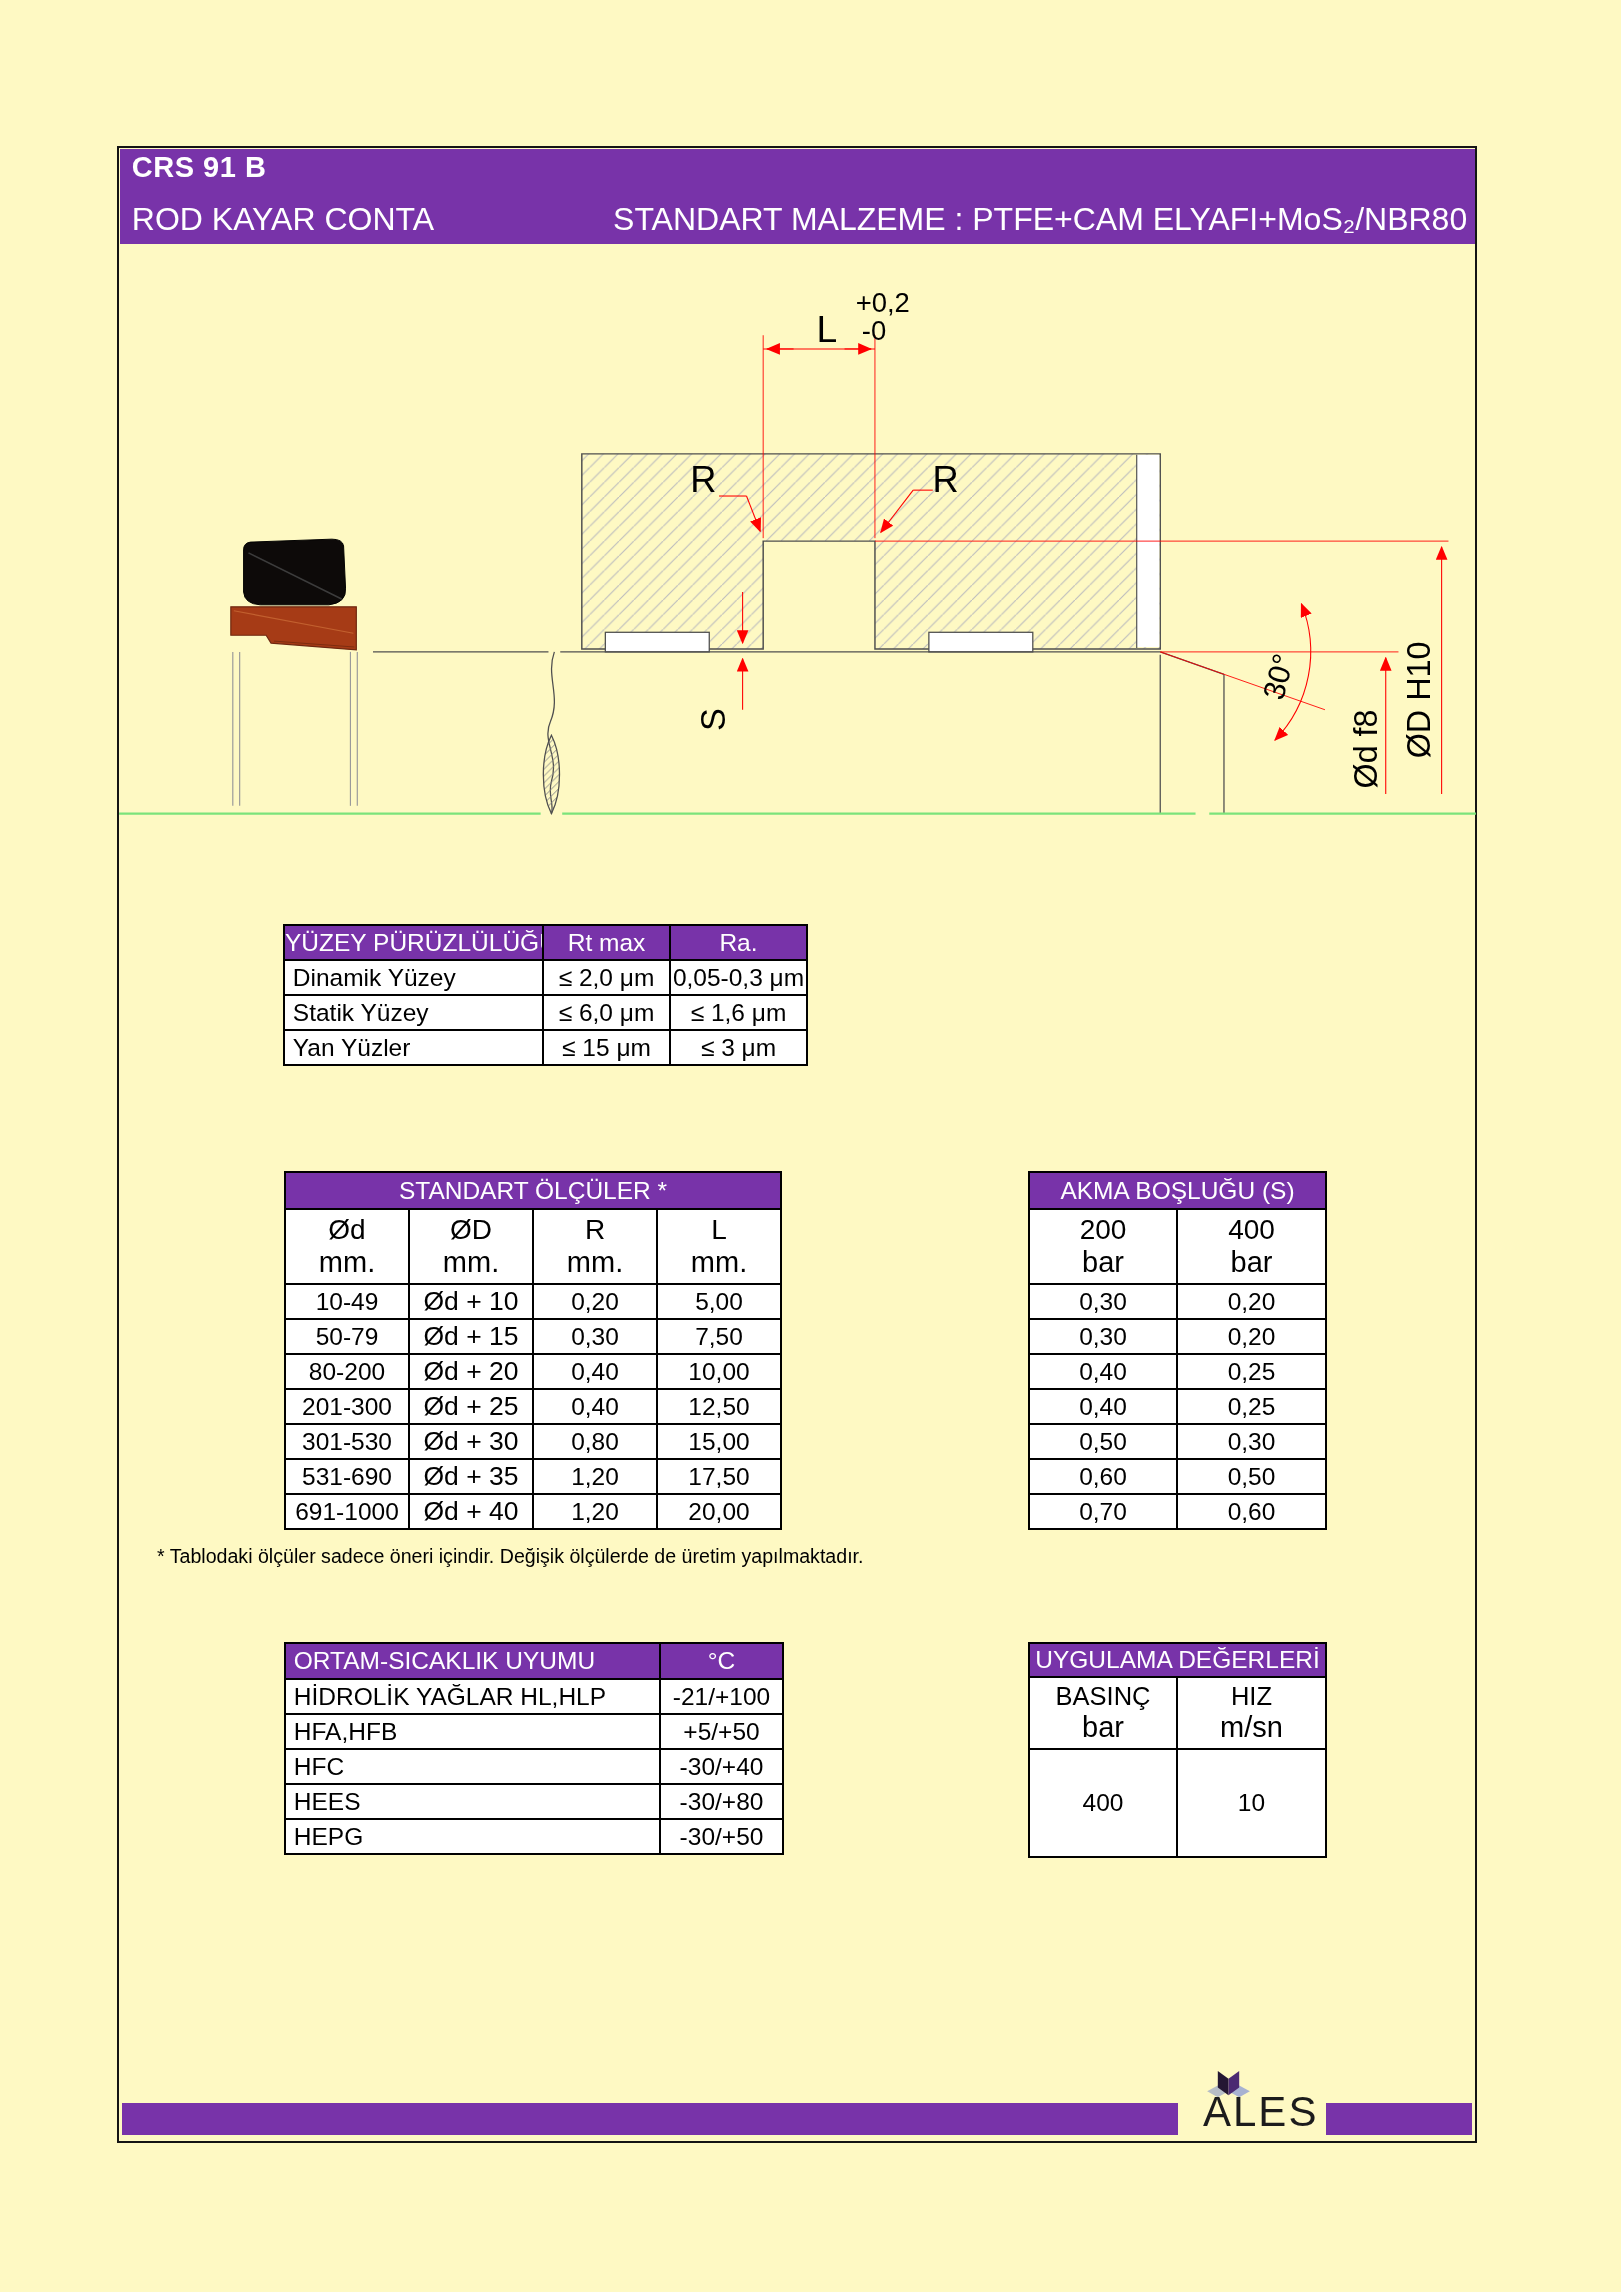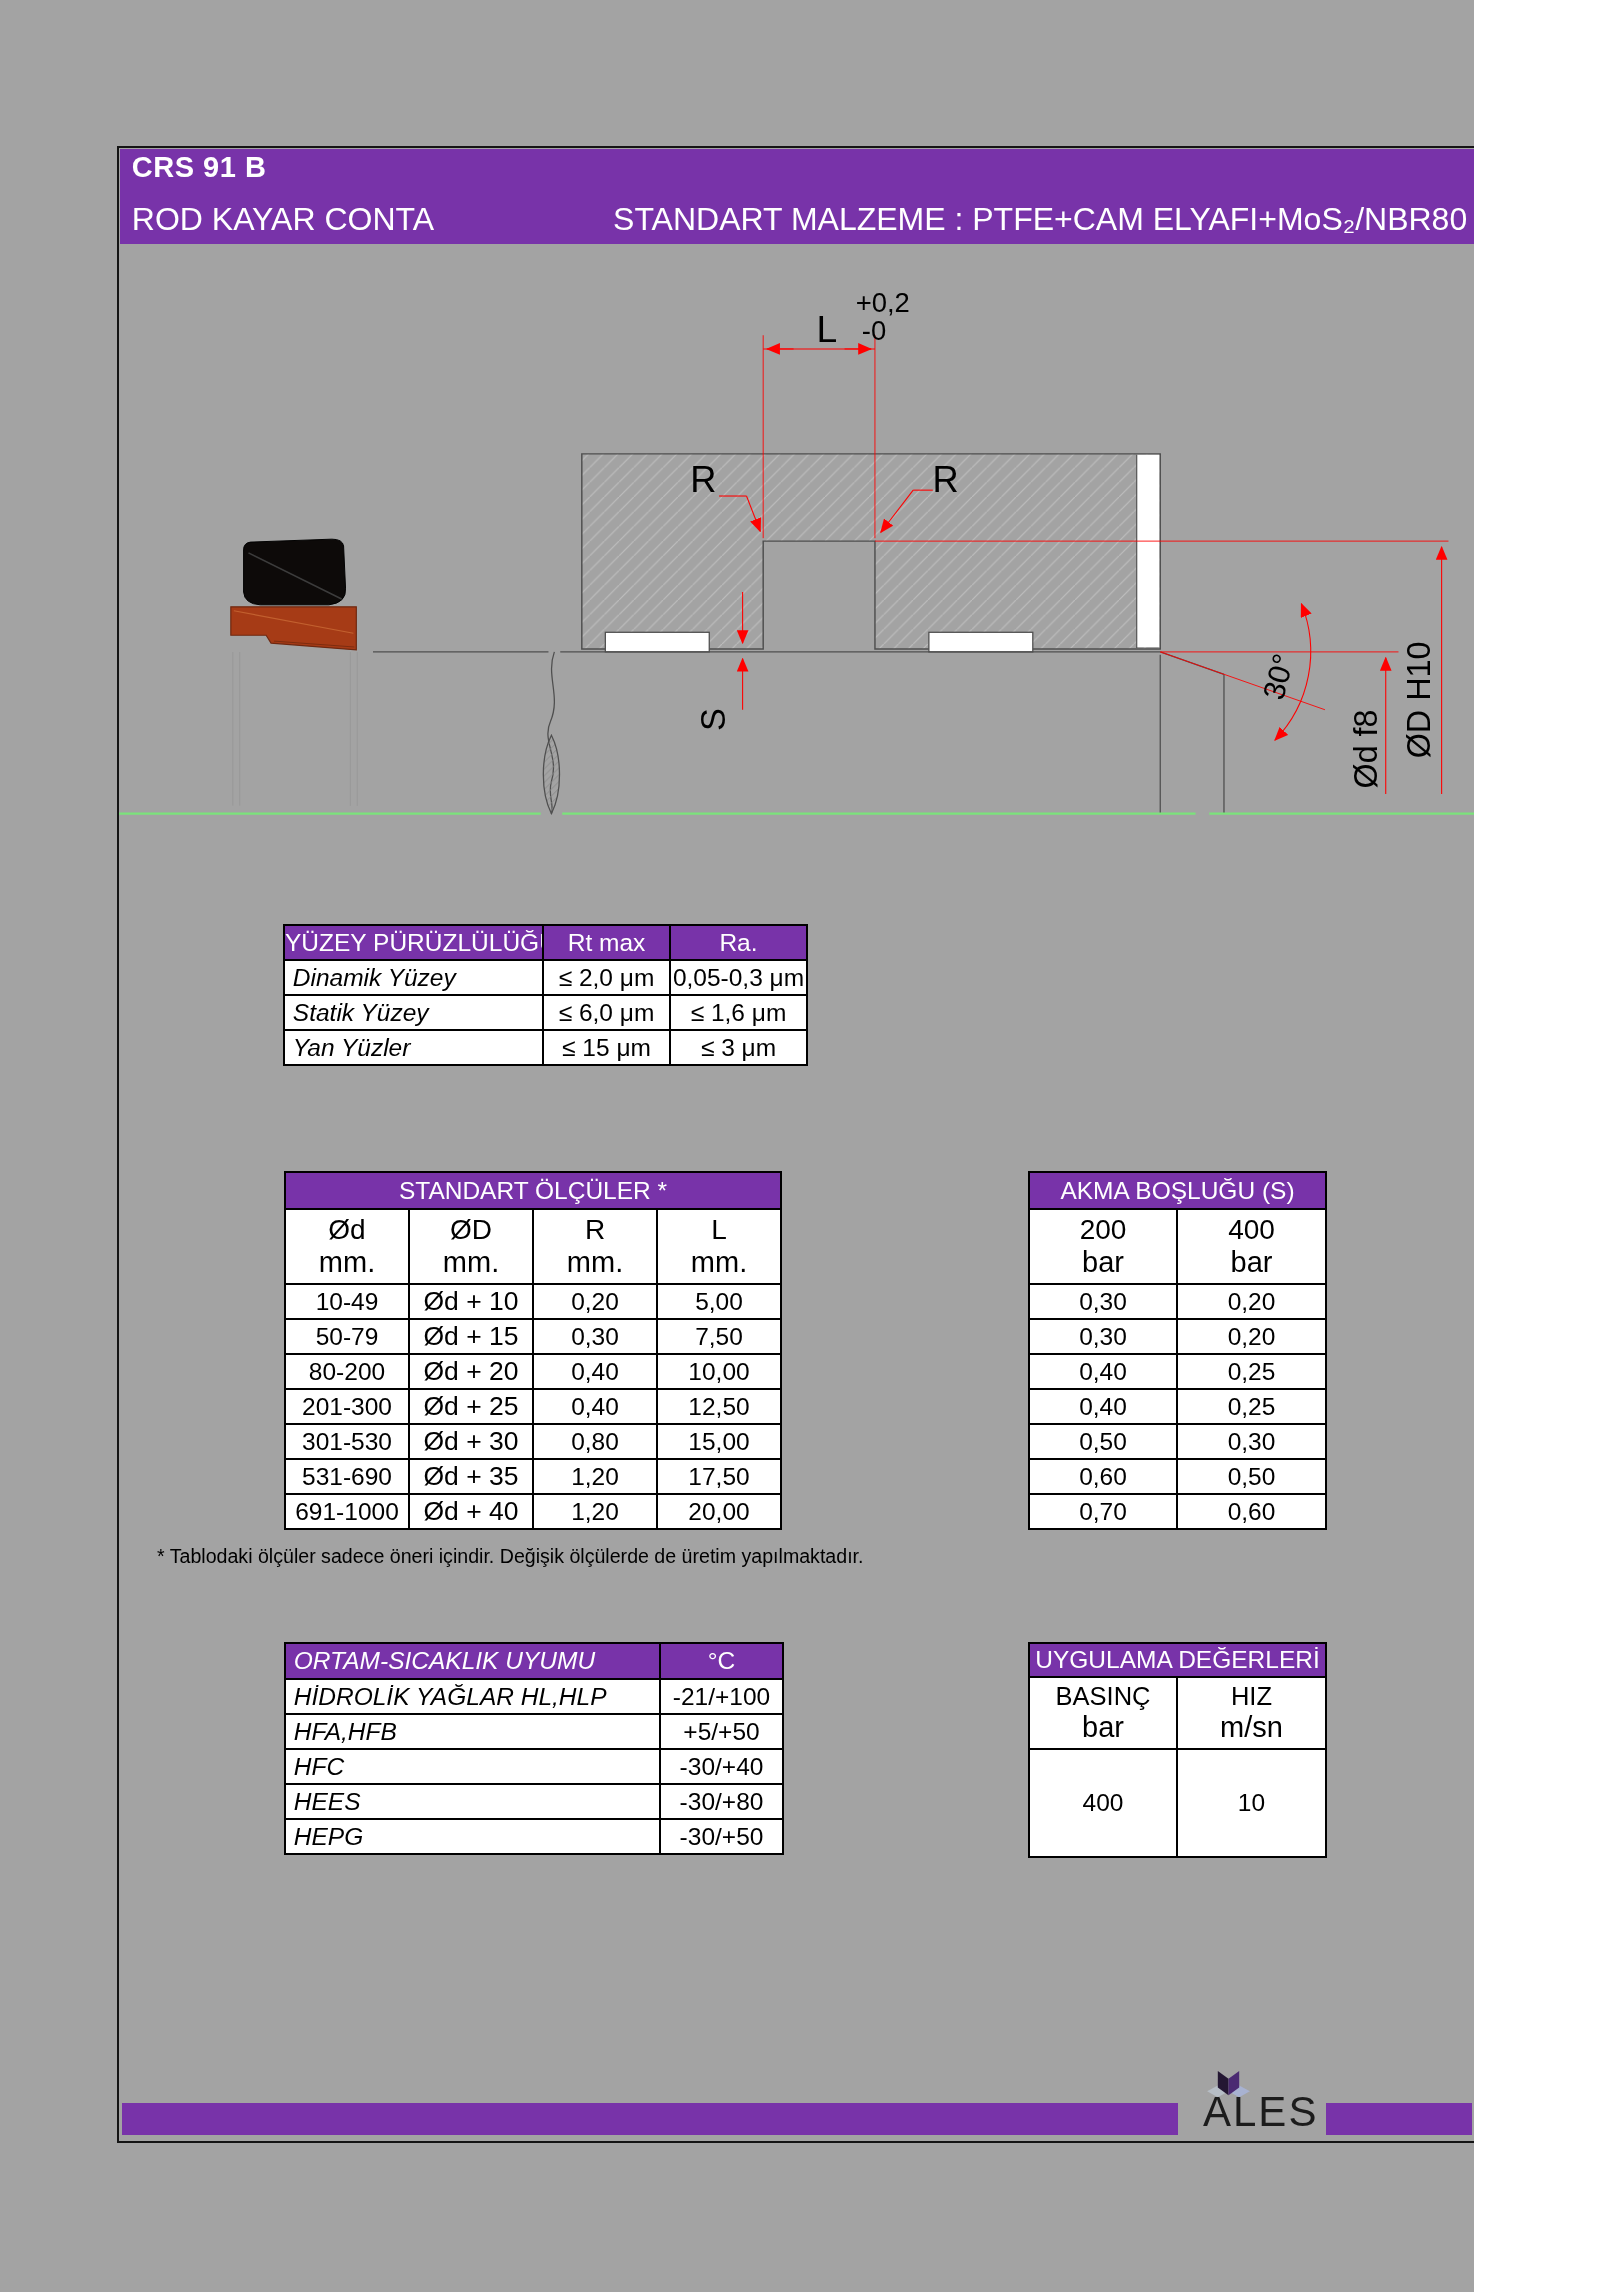--- a/index.html
+++ b/index.html
@@ -1,29 +1,29 @@
 <!DOCTYPE html>
 <html><head>
 <meta charset="utf-8">
 <style>
   :root{ --accent:#7833A9; --dimred:#FF0000; --green:#7BE37B; }
   html,body{margin:0;padding:0;background:#fff;}
-  #stage{position:relative;width:1474px;height:2293px;background:#a3a3a3;overflow:hidden;
+  #stage{position:relative;width:1621px;height:2293px;background:#fef9c3;overflow:hidden;
          font-family:"Liberation Sans",sans-serif;color:#000;}
   .abs{position:absolute;}
   #page-border{left:117px;top:146px;width:1360px;height:1997px;border:2.9px solid #141414;box-sizing:border-box;}
   
   #header-band{left:120px;top:149px;width:1355px;height:95px;background:var(--accent);color:#fff;}
   #hdr-code{position:absolute;left:11.8px;top:2px;font-size:29px;font-weight:bold;letter-spacing:0.5px;}
   #hdr-row2{position:absolute;left:11.8px;right:7.8px;bottom:5.9px;display:flex;justify-content:space-between;align-items:baseline;font-size:32px;}
   
   table.tbl{position:absolute;border-collapse:collapse;table-layout:fixed;background:#fff;border:2.9px solid #000;}
   table.tbl td,table.tbl th{border:2px solid #000;font-size:24.5px;font-weight:400;padding:0;overflow:hidden;white-space:nowrap;}
   .hd{background:var(--accent);color:#fff;}
-  .cl{ text-align:left;padding-left:7.8px !important;font-style:italic;}
+  .cl{ text-align:left;padding-left:7.8px !important;}
   .cc{ text-align:center;}
   .sub2{display:flex;flex-direction:column;justify-content:center;height:71px;}
   .sub2 .l1{font-size:28px;}
   .sub2 .l2{font-size:29px;}
   #footnote{left:157px;top:1545px;font-size:19.6px;}
   #note-par{left:124px;top:1887px;width:1351px;font-size:26.5px;line-height:41px;text-indent:29px;}
   
   .footbar{background:var(--accent);height:32px;top:2103px;}
   #logo-text{left:1203px;top:2088px;font-size:42px;letter-spacing:2px;color:#1c1c1c;font-weight:400;}
   #logo-icon{left:1207px;top:2068px;}

